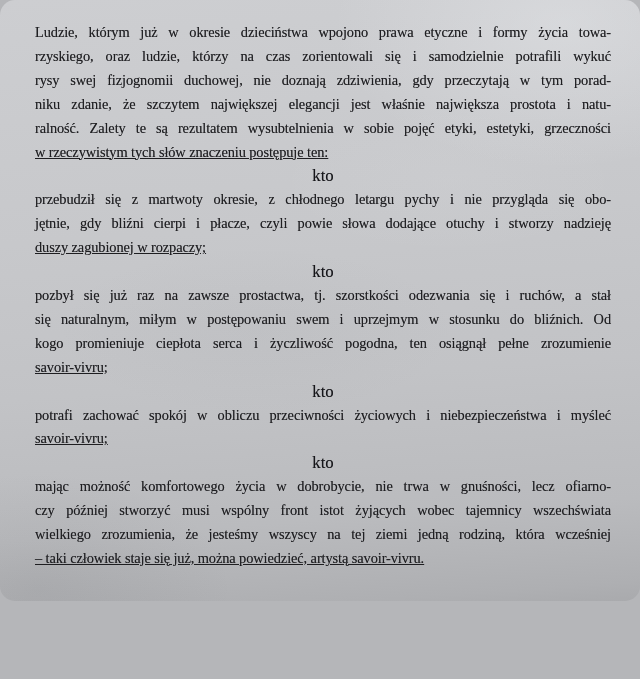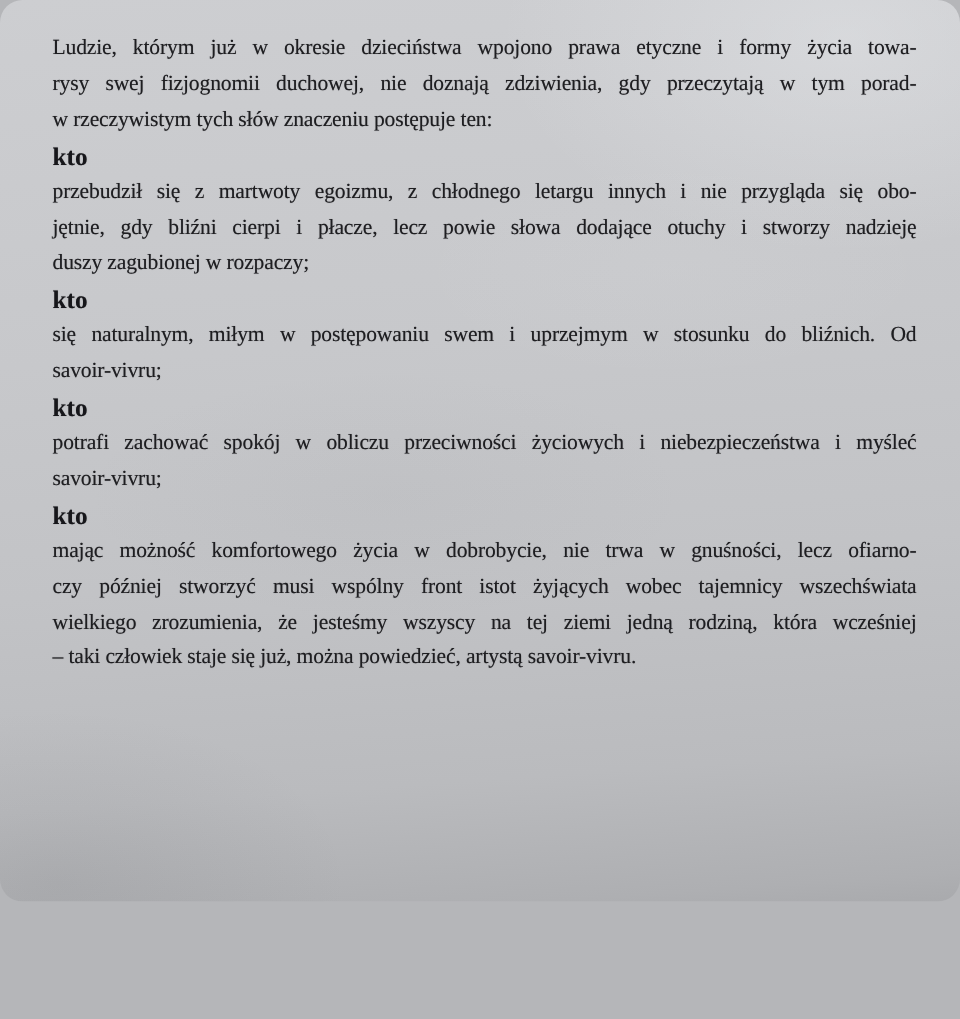--- a/index.html
+++ b/index.html
@@ -36,58 +36,64 @@
     letter-spacing: -0.1px;
     color: #1e1e21;
     text-align: justify;
     text-align-last: justify;
     white-space: nowrap;
     text-shadow: 0 0 0.5px rgba(36,36,40,0.55);
   }
   .line.last {
     text-align: center;
     text-align-last: left;
+    text-decoration: underline;
   }
   .kto {
     margin: 0; padding: 0;
     font-family: "Liberation Serif", "DejaVu Serif", serif;
-    font-weight: 700;
+    font-weight: 400;
     font-size: 16.8px;
     line-height: 23.9px;
     color: #16161a;
-    text-align: left;
+    text-align: center;
     text-shadow: 0 0 0.5px rgba(26,26,30,0.55);
   }
 </style>
 </head>
 <body>
 
 <main class="photo">
   <div class="texture"></div>
 
   <div class="text-col">
 
     <section class="para">
       <div class="line">Ludzie, którym już w okresie dzieciństwa wpojono prawa etyczne i formy życia towa-</div>
+      <div class="line">rzyskiego, oraz ludzie, którzy na czas zorientowali się i samodzielnie potrafili wykuć</div>
       <div class="line">rysy swej fizjognomii duchowej, nie doznają zdziwienia, gdy przeczytają w tym porad-</div>
+      <div class="line">niku zdanie, że szczytem największej elegancji jest właśnie największa prostota i natu-</div>
+      <div class="line">ralność. Zalety te są rezultatem wysubtelnienia w sobie pojęć etyki, estetyki, grzeczności</div>
       <div class="line last">w rzeczywistym tych słów znaczeniu postępuje ten:</div>
     </section>
 
     <h2 class="kto">kto</h2>
 
     <section class="para">
-      <div class="line">przebudził się z martwoty egoizmu, z chłodnego letargu innych i nie przygląda się obo-</div>
-      <div class="line">jętnie, gdy bliźni cierpi i płacze, lecz powie słowa dodające otuchy i stworzy nadzieję</div>
+      <div class="line">przebudził się z martwoty okresie, z chłodnego letargu pychy i nie przygląda się obo-</div>
+      <div class="line">jętnie, gdy bliźni cierpi i płacze, czyli powie słowa dodające otuchy i stworzy nadzieję</div>
       <div class="line last">duszy zagubionej w rozpaczy;</div>
     </section>
 
     <h2 class="kto">kto</h2>
 
     <section class="para">
+      <div class="line">pozbył się już raz na zawsze prostactwa, tj. szorstkości odezwania się i ruchów, a stał</div>
       <div class="line">się naturalnym, miłym w postępowaniu swem i uprzejmym w stosunku do bliźnich. Od</div>
+      <div class="line">kogo promieniuje ciepłota serca i życzliwość pogodna, ten osiągnął pełne zrozumienie</div>
       <div class="line last">savoir-vivru;</div>
     </section>
 
     <h2 class="kto">kto</h2>
 
     <section class="para">
       <div class="line">potrafi zachować spokój w obliczu przeciwności życiowych i niebezpieczeństwa i myśleć</div>
       <div class="line last">savoir-vivru;</div>
     </section>
 

